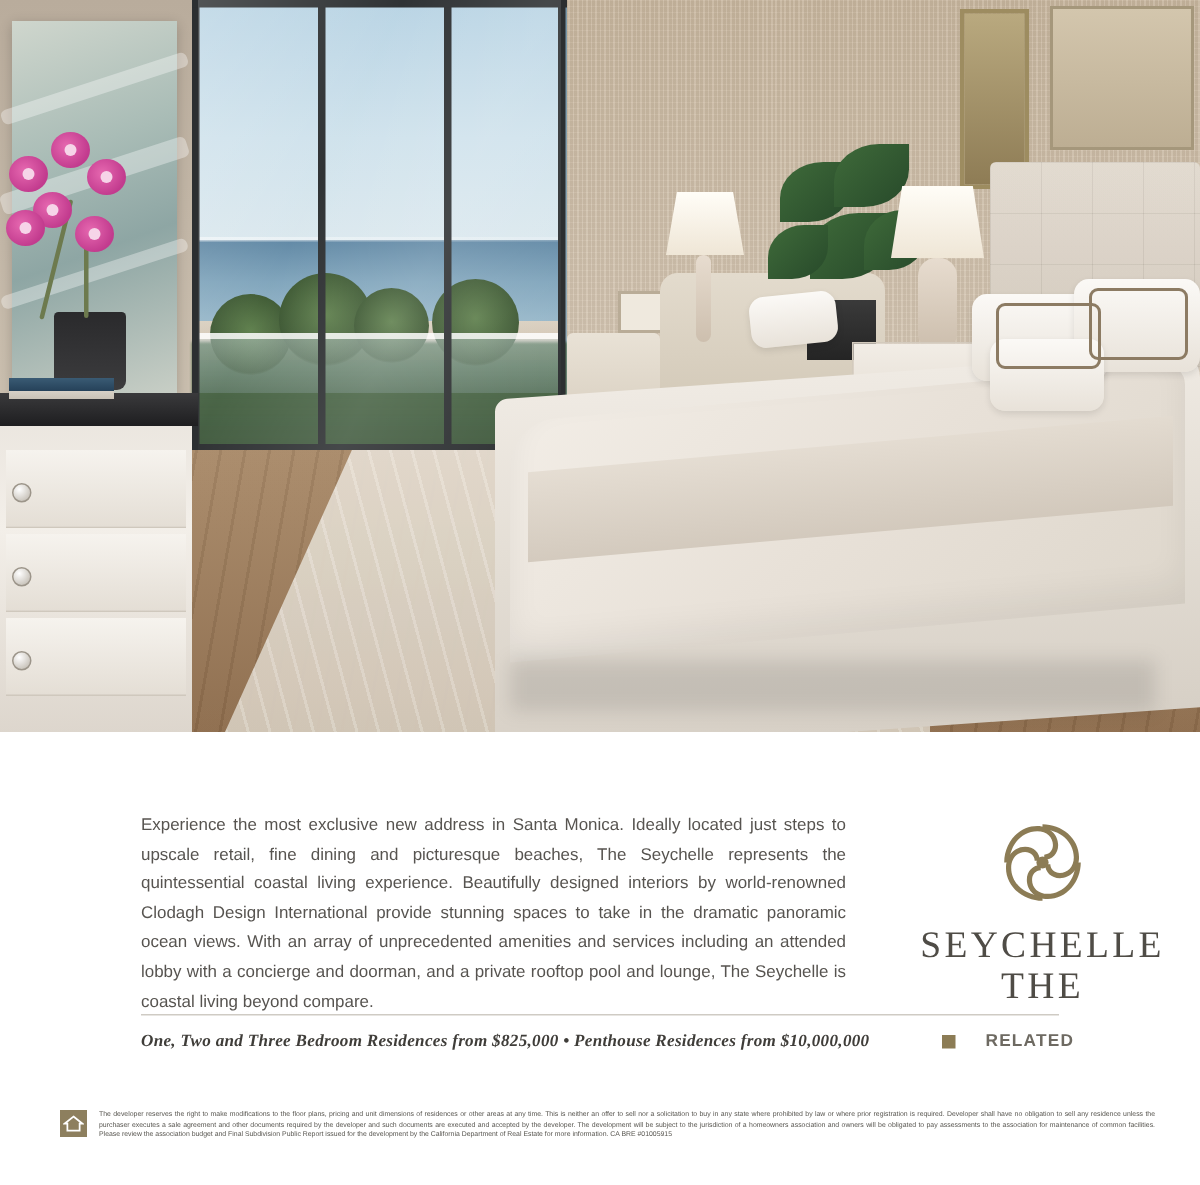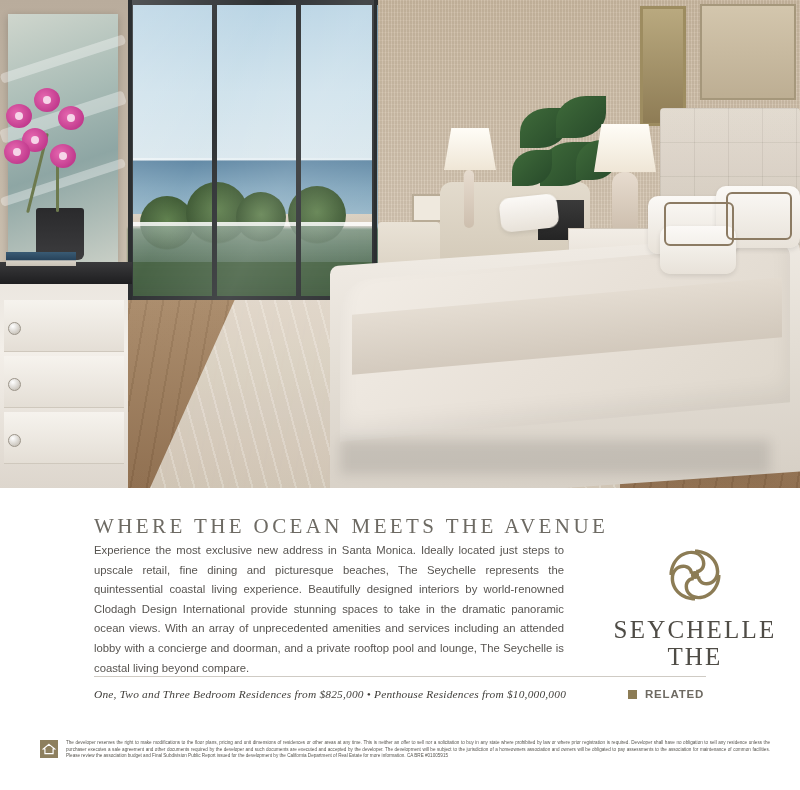--- a/index.html
+++ b/index.html
@@ -276,30 +276,30 @@
 
   .divider {
     position: absolute; left: 94px; top: 188px; width: 612px; height: 1px;
     background: #cfcbc4;
   }
 
   .details {
     position: absolute; left: 94px; top: 198px; width: 520px;
     font-family: "Liberation Serif", serif;
     font-size: 11.4px;
-    font-weight: normal;
+    font-weight: bold;
     font-style: italic;
     color: #3f3d39;
     line-height: 17.5px;
     letter-spacing: .2px;
   }
 
   .related {
     position: absolute; left: 628px; top: 200px;
-    display: flex; align-items: center; gap: 8px;
+    display: flex; align-items: center; gap: 20px;
   }
   .related-glyph {
     width: 9px; height: 9px;
     background: #8c7c55;
   }
   .related-text {
     font-family: "Liberation Sans", sans-serif;
     font-size: 11.5px; font-weight: bold; letter-spacing: .8px;
     color: #6e6a62;
   }
@@ -426,21 +426,20 @@
     <div class="pillow-trim" style="left:664px; top:202px; width:70px; height:44px;"></div>
     <div class="pillow-trim" style="left:726px; top:192px; width:66px; height:48px;"></div>
     <div class="pillow" style="left:500px; top:196px; width:58px; height:34px; transform:rotate(-6deg);"></div>
 
     <div class="shadow-soft" style="left:340px; top:440px; width:430px; height:34px;"></div>
   </div>
 </div>
 
 <div class="ad">
 
-  <div class="headline">WHERE THE OCEAN MEETS THE AVENUE</div>
 
   <div class="body-copy">Experience the most exclusive new address in Santa Monica. Ideally located just steps to upscale retail, fine dining and picturesque beaches, The Seychelle represents the quintessential coastal living experience. Beautifully designed interiors by world-renowned Clodagh Design International provide stunning spaces to take in the dramatic panoramic ocean views. With an array of unprecedented amenities and services including an attended lobby with a concierge and doorman, and a private rooftop pool and lounge, The Seychelle is coastal living beyond compare.</div>
 
   <div class="brand">
     <svg class="brand-mark" viewBox="0 0 100 100" aria-hidden="true">
       <g fill="#8c7c55">
         <path d="M50 6 C72 6 92 22 92 44 C92 58 82 68 70 68 C60 68 53 61 53 52 L59 52 C59 58 64 62 70 62 C79 62 86 55 86 44 C86 26 70 12 50 12 Z"></path>
         <path d="M94 50 C94 72 78 92 56 92 C42 92 32 82 32 70 C32 60 39 53 48 53 L48 59 C42 59 38 64 38 70 C38 79 45 86 56 86 C74 86 88 70 88 50 Z"></path>
         <path d="M50 94 C28 94 8 78 8 56 C8 42 18 32 30 32 C40 32 47 39 47 48 L41 48 C41 42 36 38 30 38 C21 38 14 45 14 56 C14 74 30 88 50 88 Z"></path>
         <path d="M6 50 C6 28 22 8 44 8 C58 8 68 18 68 30 C68 40 61 47 52 47 L52 41 C58 41 62 36 62 30 C62 21 55 14 44 14 C26 14 12 30 12 50 Z"></path>

